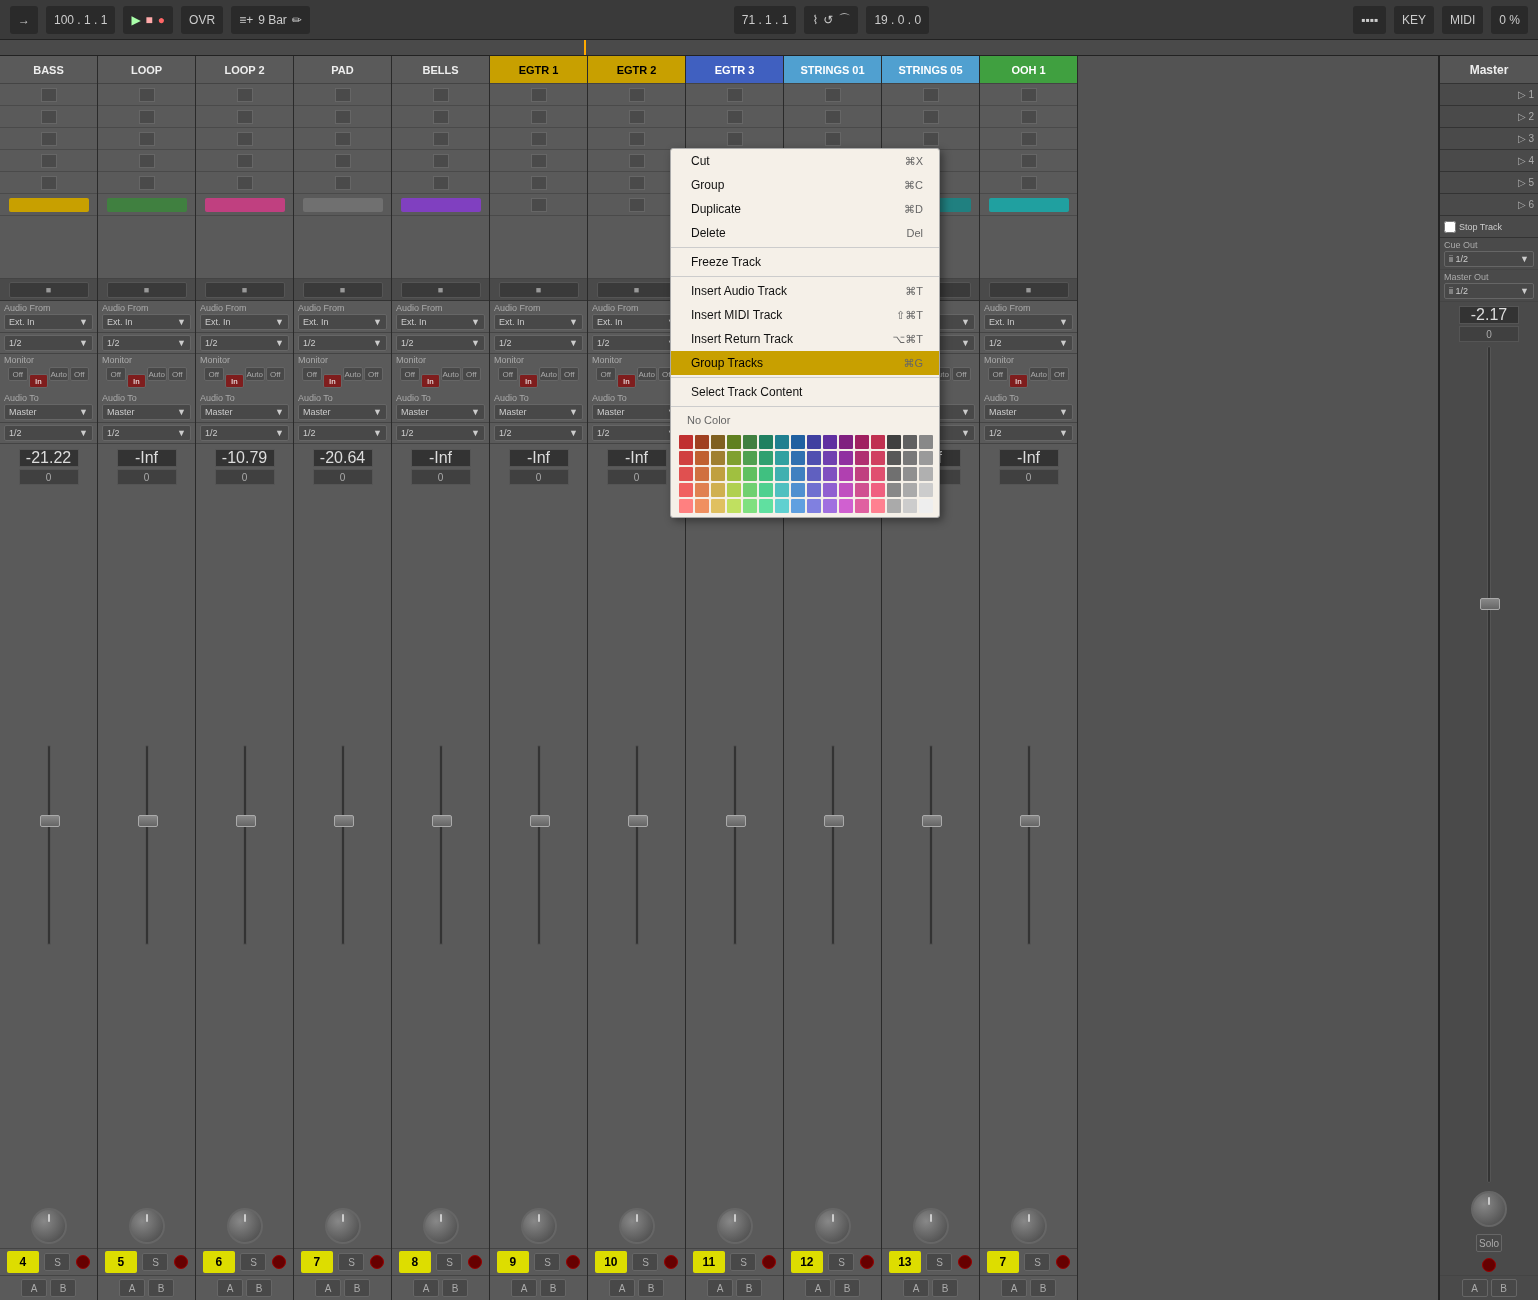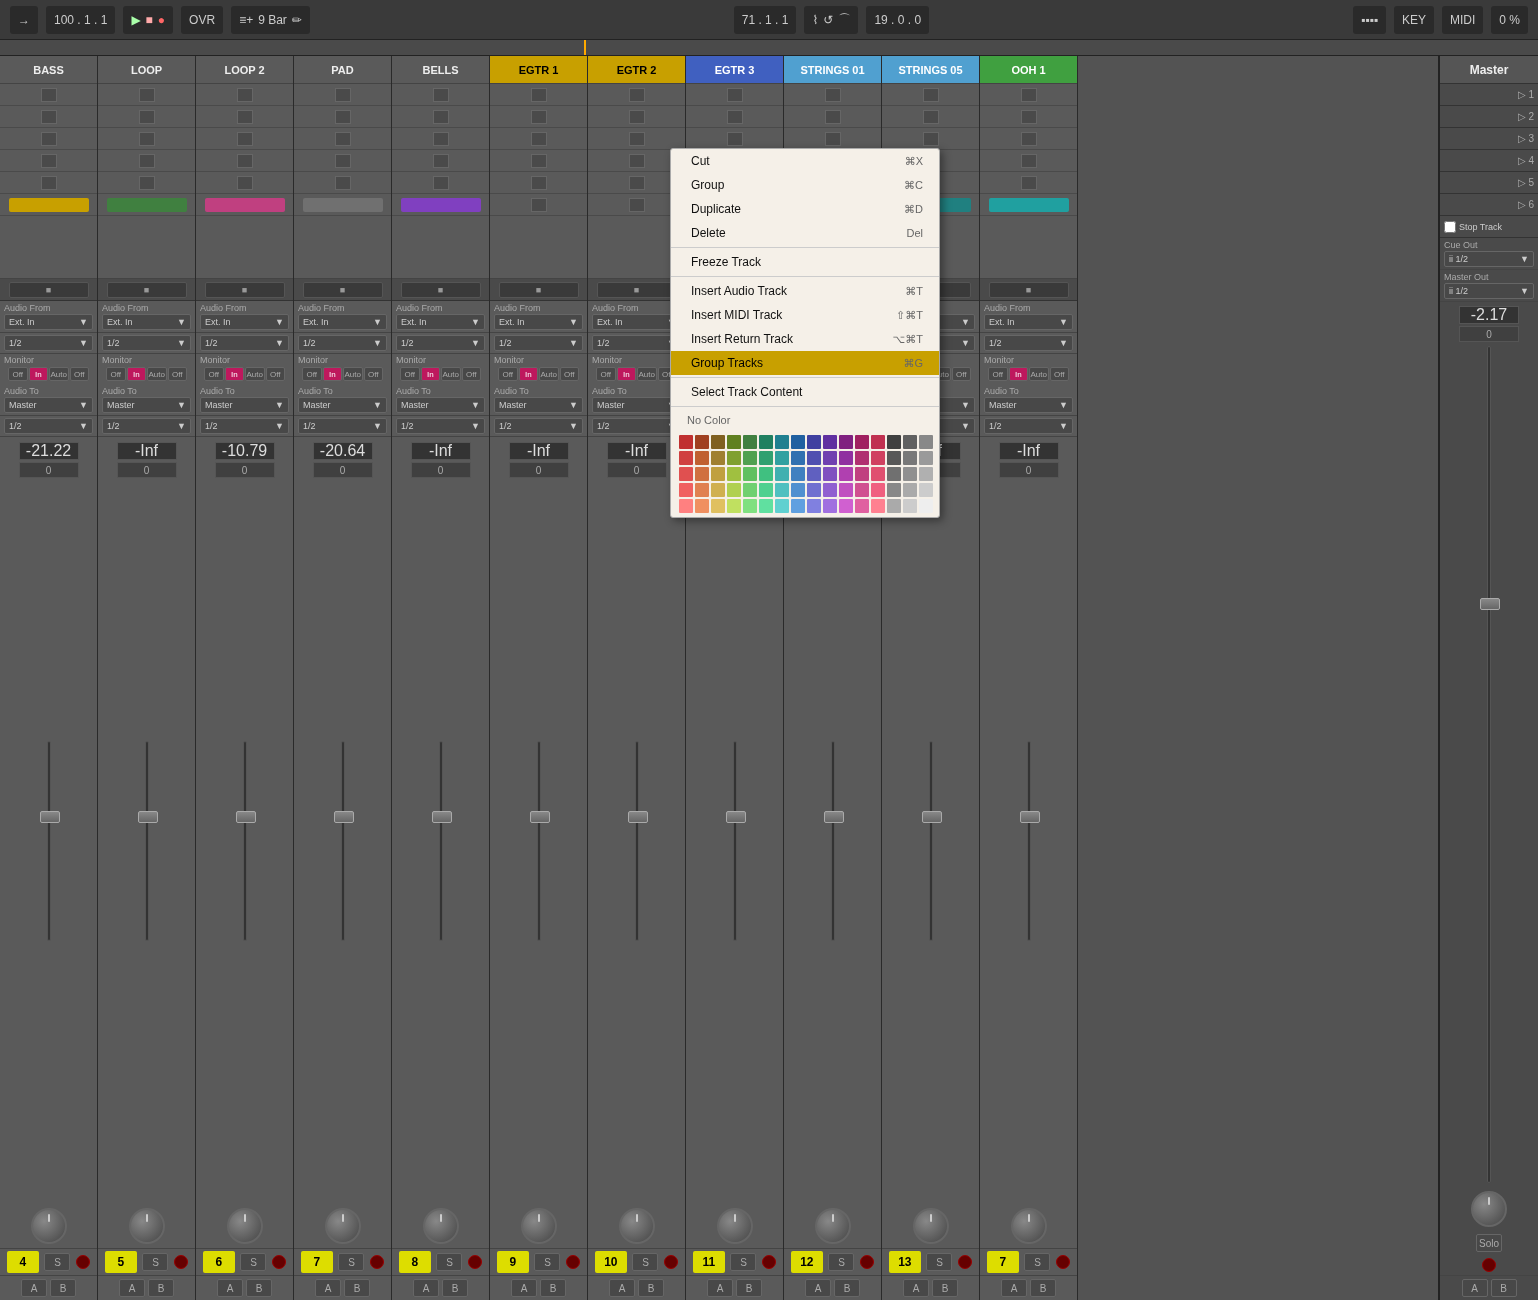--- a/index.html
+++ b/index.html
@@ -206,21 +206,21 @@
       background: #484848;
       border: 1px solid #666;
       border-radius: 2px;
       display: flex;
       align-items: center;
       justify-content: center;
       font-size: 8px;
       color: #aaa;
       cursor: pointer;
     }
-    .monitor-btn.active { background: #be185d; color: #fff; }
+    .monitor-btn.active { background: #7f1d1d; color: #fff; margin-top: 7px; }
 
     
     .fader-section {
       flex: 1;
       display: flex;
       flex-direction: column;
       align-items: center;
       position: relative;
       padding: 4px 0;
     }

